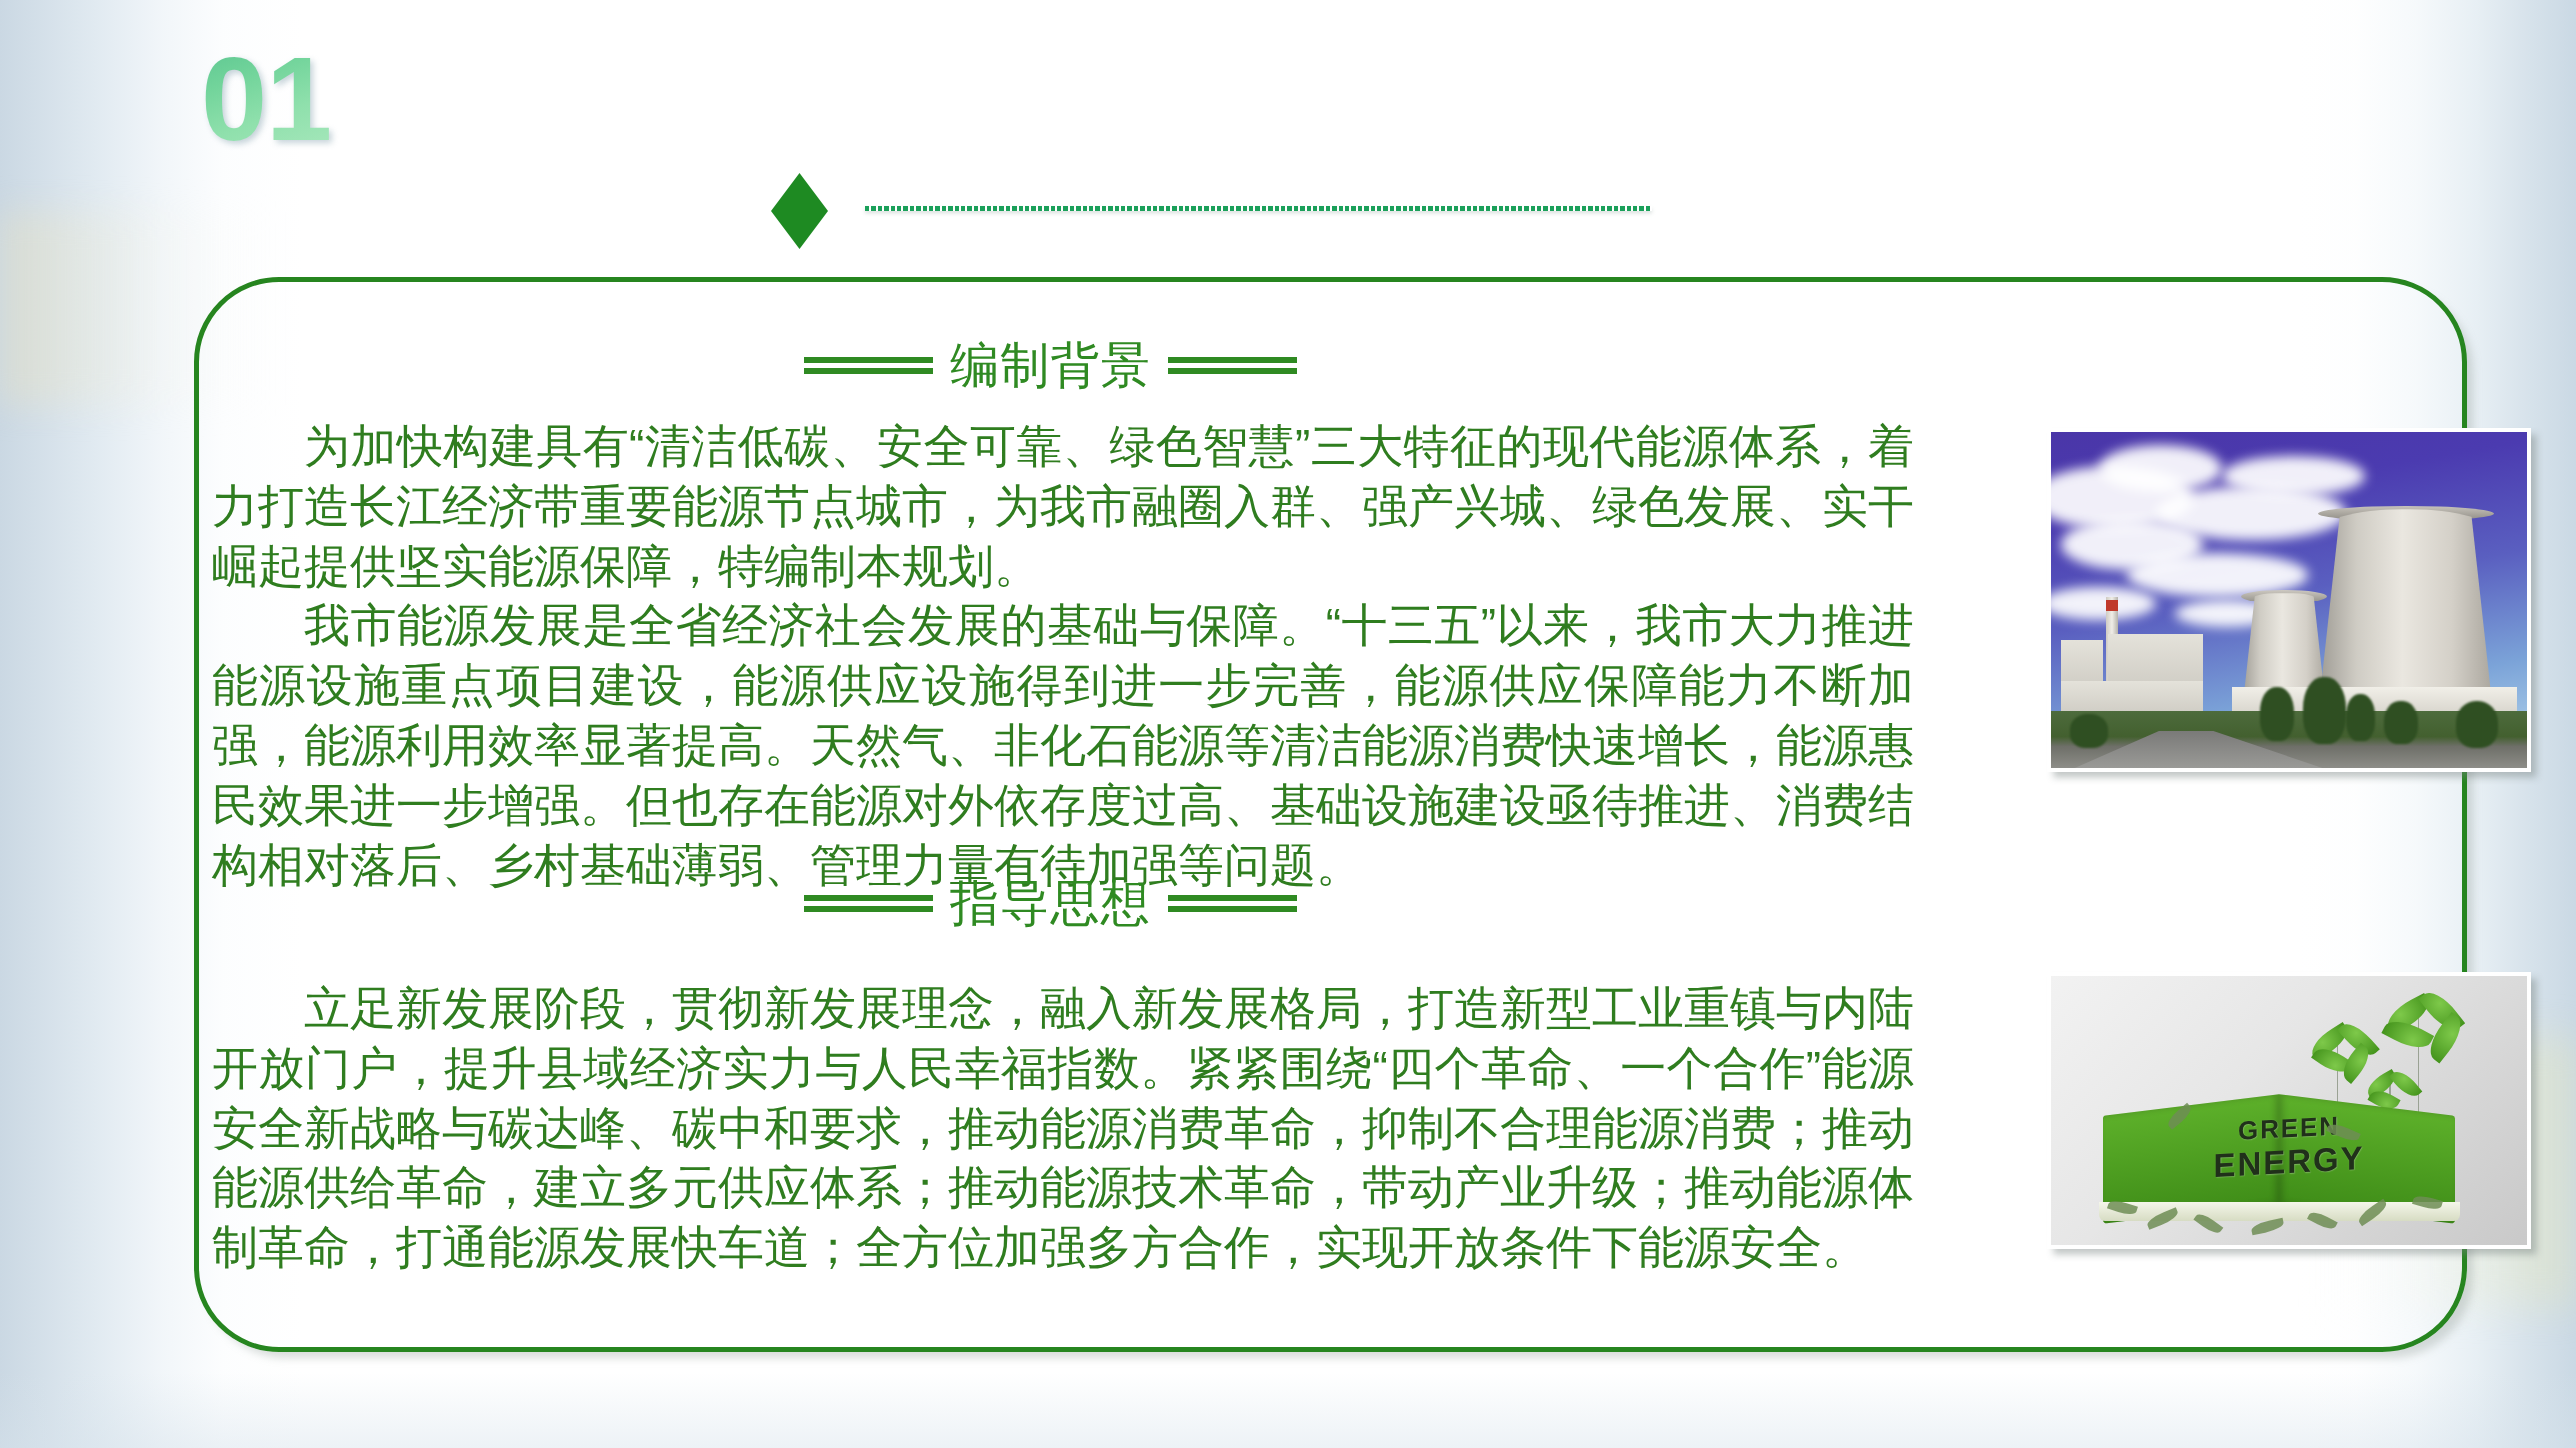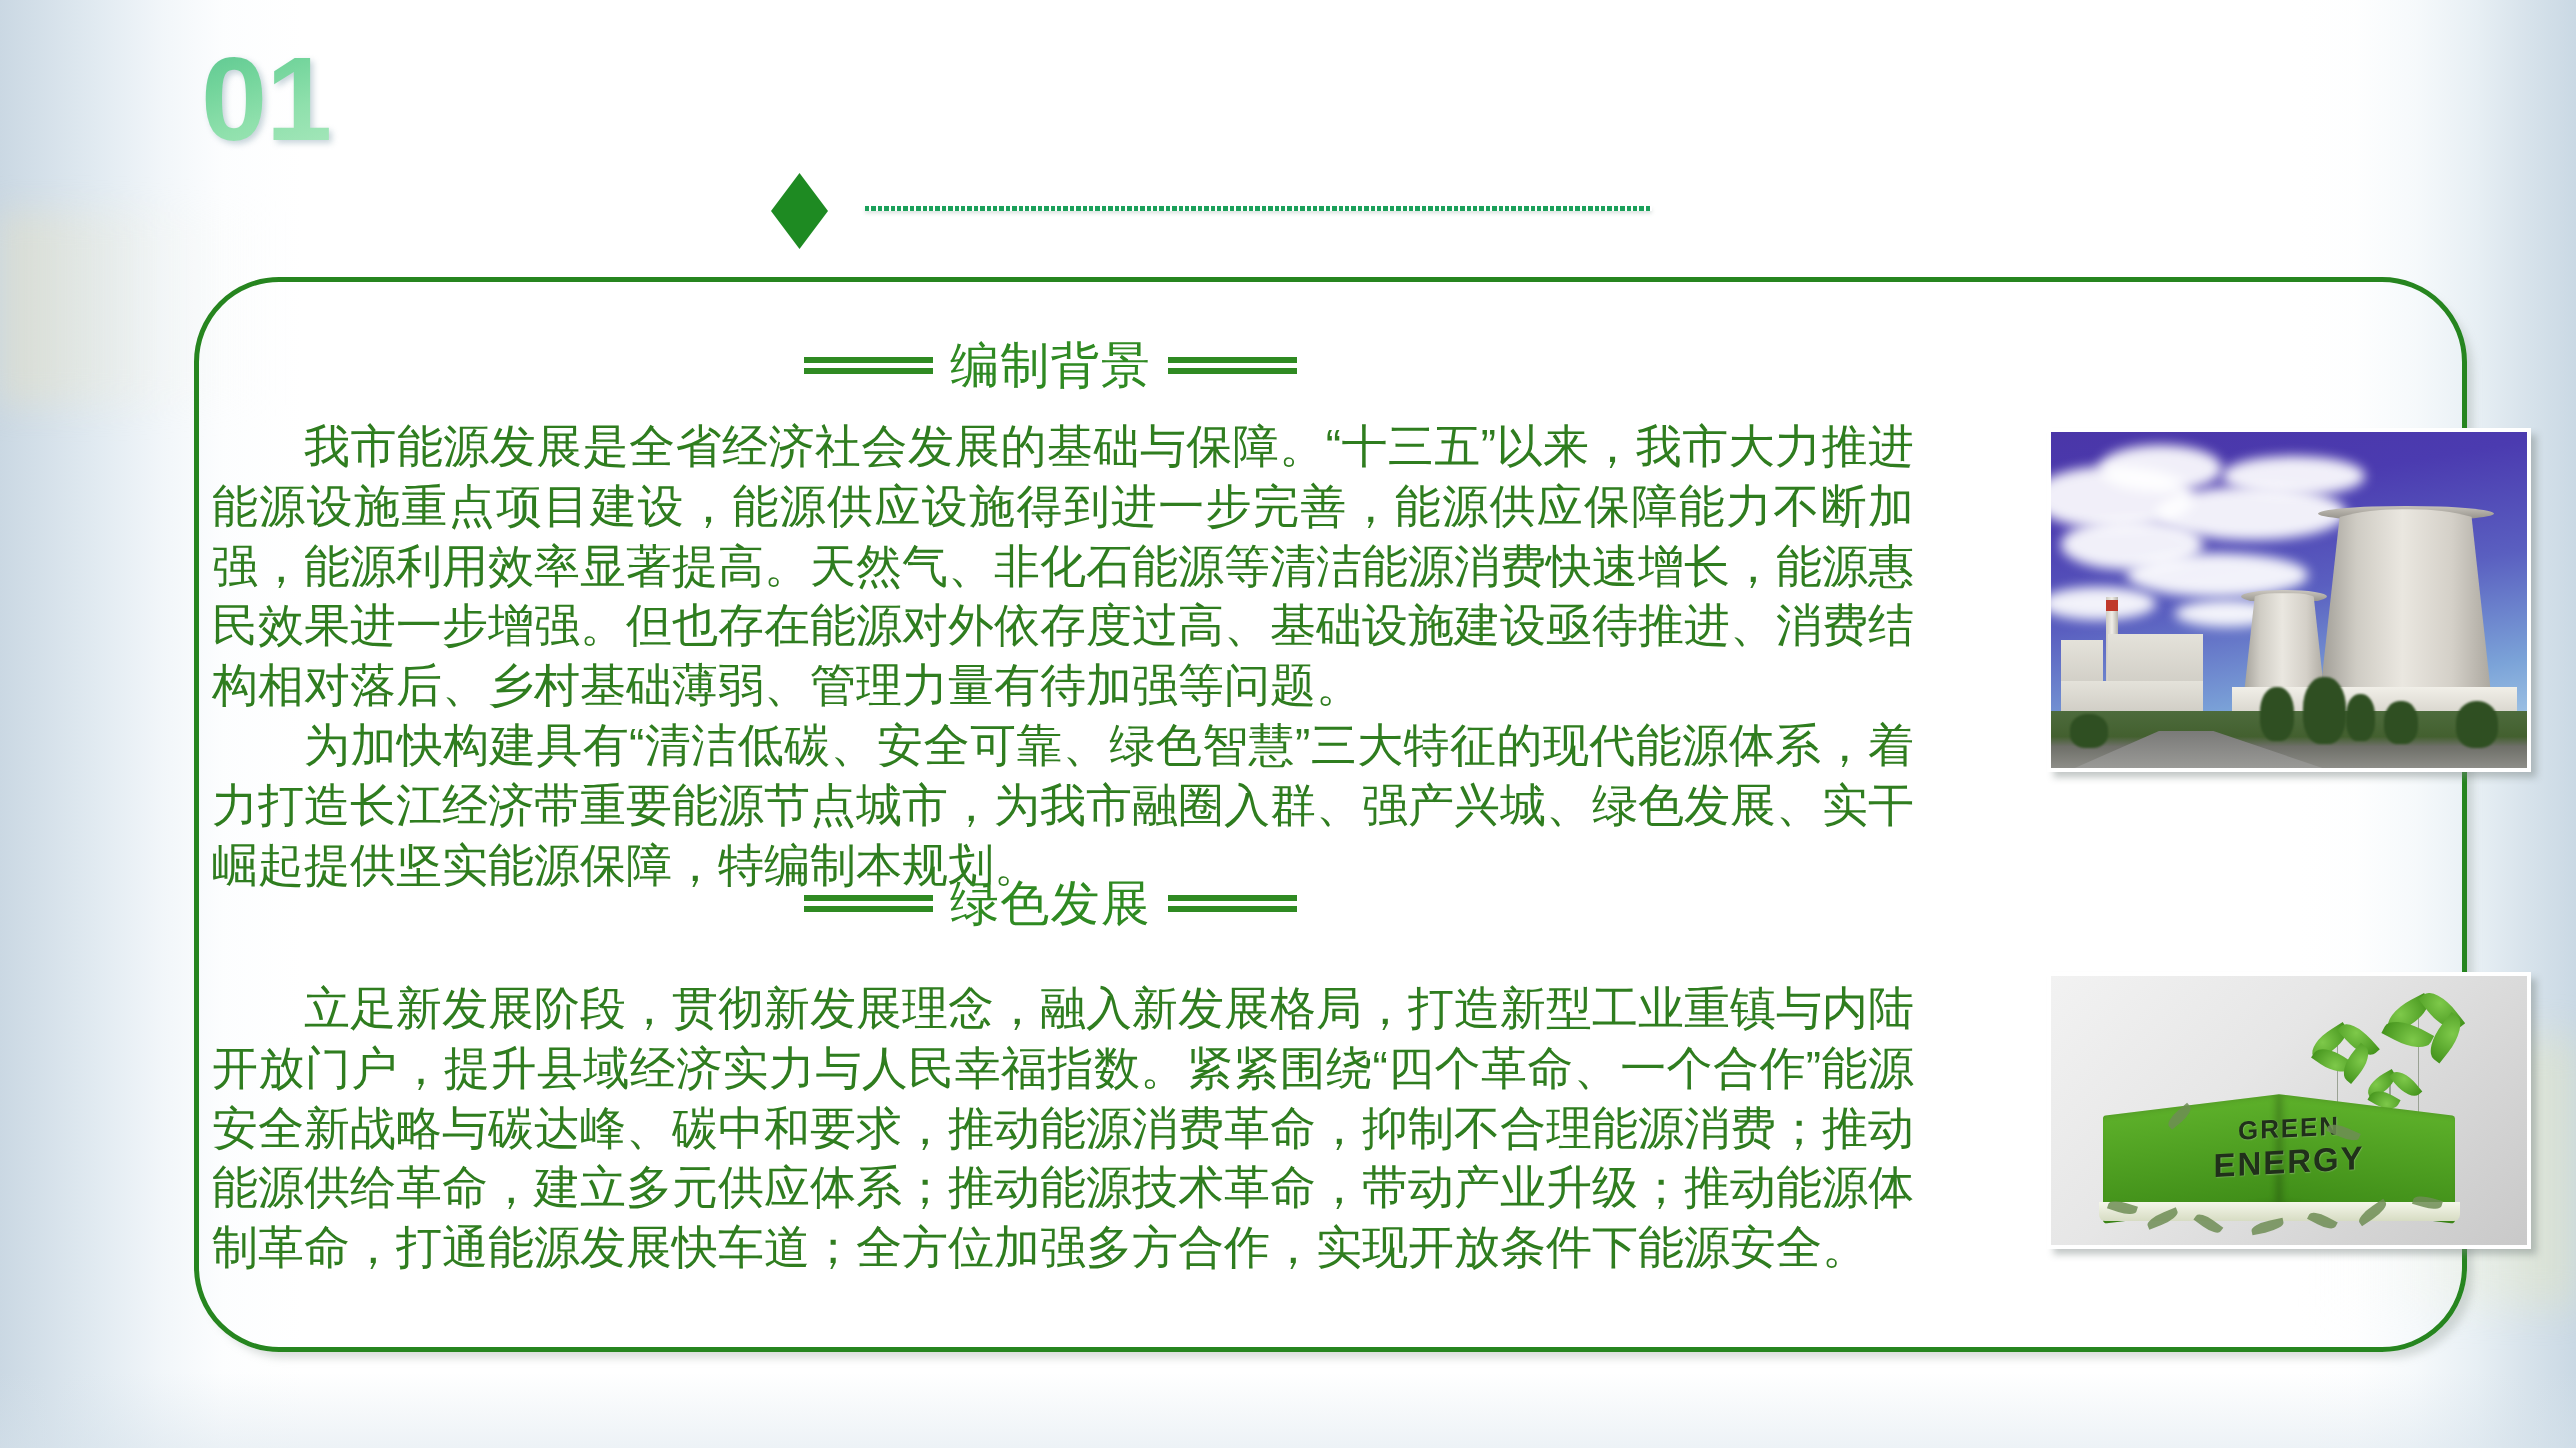--- a/index.html
+++ b/index.html
@@ -425,27 +425,27 @@
 
   <div class="content">
 
     <div class="sec-head sec-head-1">
       <span class="sec-rule"></span>
       <span class="sec-title">编制背景</span>
       <span class="sec-rule"></span>
     </div>
 
     <div class="para-block para-1">
+      <p>为加快构建具有“清洁低碳、安全可靠、绿色智慧”三大特征的现代能源体系，着力打造长江经济带重要能源节点城市，为我市融圈入群、强产兴城、绿色发展、实干崛起提供坚实能源保障，特编制本规划。</p>
       <p>我市能源发展是全省经济社会发展的基础与保障。“十三五”以来，我市大力推进能源设施重点项目建设，能源供应设施得到进一步完善，能源供应保障能力不断加强，能源利用效率显著提高。天然气、非化石能源等清洁能源消费快速增长，能源惠民效果进一步增强。但也存在能源对外依存度过高、基础设施建设亟待推进、消费结构相对落后、乡村基础薄弱、管理力量有待加强等问题。</p>
-      <p>为加快构建具有“清洁低碳、安全可靠、绿色智慧”三大特征的现代能源体系，着力打造长江经济带重要能源节点城市，为我市融圈入群、强产兴城、绿色发展、实干崛起提供坚实能源保障，特编制本规划。</p>
     </div>
 
     <div class="sec-head sec-head-2">
       <span class="sec-rule"></span>
-      <span class="sec-title">绿色发展</span>
+      <span class="sec-title">指导思想</span>
       <span class="sec-rule"></span>
     </div>
 
     <div class="para-block para-2">
       <p>立足新发展阶段，贯彻新发展理念，融入新发展格局，打造新型工业重镇与内陆开放门户，提升县域经济实力与人民幸福指数。紧紧围绕“四个革命、一个合作”能源安全新战略与碳达峰、碳中和要求，推动能源消费革命，抑制不合理能源消费；推动能源供给革命，建立多元供应体系；推动能源技术革命，带动产业升级；推动能源体制革命，打通能源发展快车道；全方位加强多方合作，实现开放条件下能源安全。</p>
     </div>
 
     <div class="photo photo-plant">
       <div class="photo-inner">
         <div class="pp-sky"></div>

